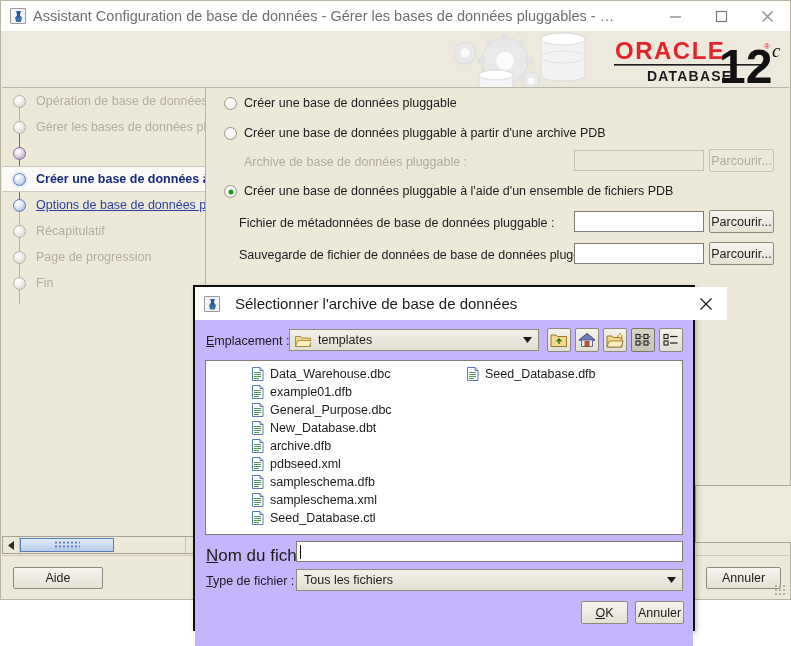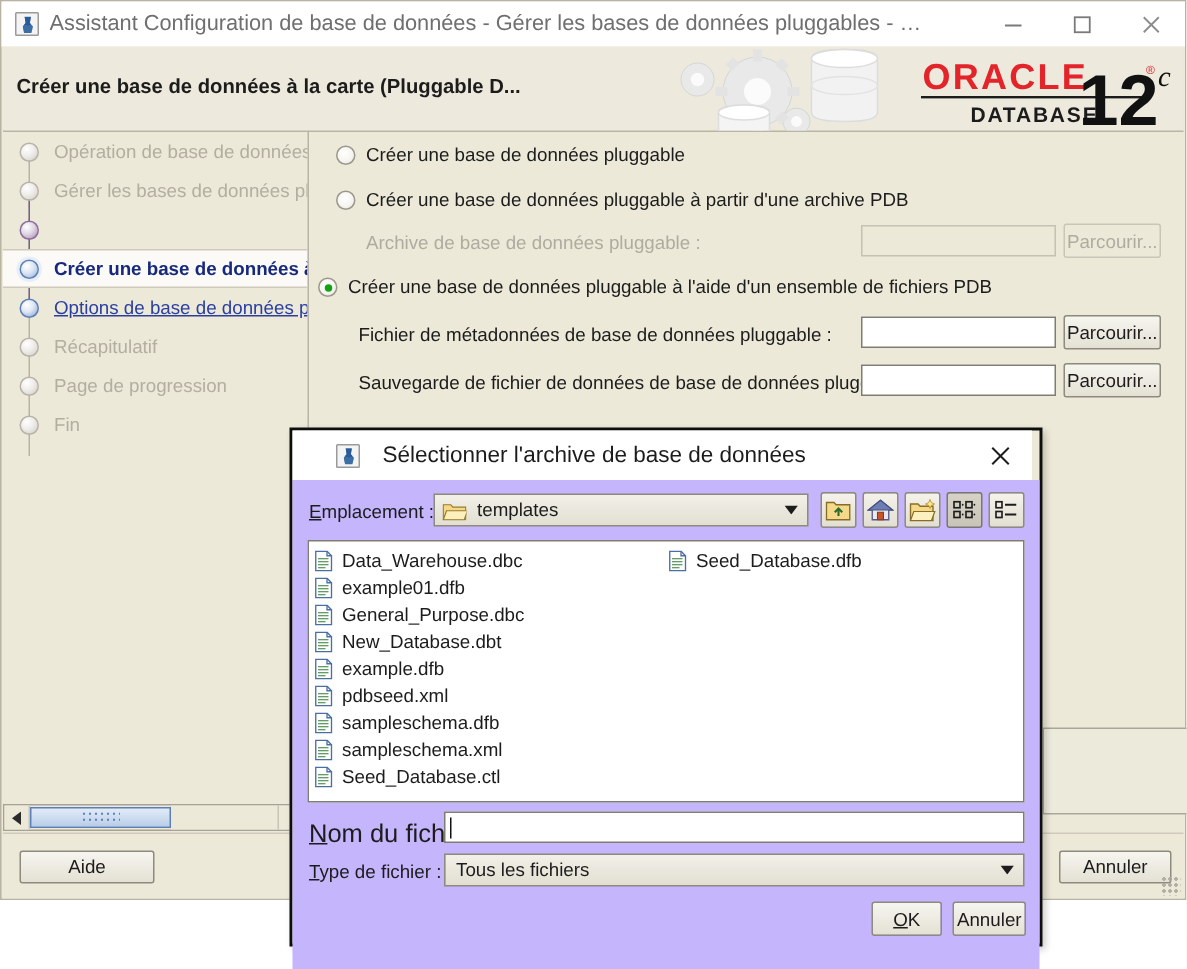--- a/index.html
+++ b/index.html
@@ -357,25 +357,24 @@
     width: 502px;
     height: 346px;
     background: #ece9d8;
     border: 2px solid #0e0e0e;
     box-sizing: border-box;
     box-shadow: 2px 2px 5px rgba(0,0,0,.22);
   }
   #fd-titlebar {
     position: absolute;
     left: 0; top: 0;
-    width: 493px; height: 33px;
+    width: 532px; height: 33px;
     background: #ffffff;
     display: flex; align-items: center;
     box-sizing: border-box;
-    padding-left: 20px;
   }
   #fd-title {
     font-size: 15px;
     color: #1c1c1c;
     margin-left: 8px;
     white-space: nowrap;
     flex: 1;
   }
   #fd-close {
     width: 42px; height: 32px;
@@ -429,20 +428,21 @@
   }
 
   #fd-list {
     position: absolute;
     left: 10px; top: 40px;
     width: 478px; height: 175px;
     background: #ffffff;
     border: 1px solid #7f7c72;
     box-sizing: border-box;
     overflow: hidden;
+    padding-left: 42px;
   }
   #fd-list-inner {
     position: relative;
     padding: 4px 0 0 4px;
     column-count: 2;
     column-gap: 0;
     column-fill: auto;
     height: 167px;
   }
   .file-row {
@@ -538,21 +538,20 @@
       </div>
       <div class="win-btn">
         <svg width="13" height="13" viewBox="0 0 13 13">
           <line x1="1.5" y1="1.5" x2="11.5" y2="11.5" stroke="#8a8a8a" stroke-width="1.2"></line>
           <line x1="11.5" y1="1.5" x2="1.5" y2="11.5" stroke="#8a8a8a" stroke-width="1.2"></line>
         </svg>
       </div>
     </div>
 
     <div id="banner">
-      <div id="banner-title">Créer une base de données à la carte (Pluggable D...</div>
       <svg id="banner-art" viewBox="0 0 370 57">
 
         <g fill="#e9e9e9" stroke="#d2d2d2" stroke-width="0.6">
           <circle cx="86" cy="30" r="23"></circle>
           <circle cx="46" cy="22" r="11"></circle>
           <circle cx="112" cy="50" r="9"></circle>
         </g>
         <g fill="#fbfbfb">
           <circle cx="86" cy="30" r="9"></circle>
           <circle cx="46" cy="22" r="4.5"></circle>
@@ -654,21 +653,21 @@
 
       <div class="opt-row" style="left:18px; top:38px;">
         <span class="radio"></span>
         <span class="opt-label">Créer une base de données pluggable à partir d'une archive PDB</span>
       </div>
 
       <div class="field-label dim" style="position:absolute; left:38px; top:67px;">Archive de base de données pluggable :</div>
       <div class="txtfield dim" style="position:absolute; left:368px; top:62px; width:130px;"></div>
       <div class="btn dim" style="position:absolute; left:503px; top:61px; width:65px;">Parcourir...</div>
 
-      <div class="opt-row" style="left:6px; top:96px;">
+      <div class="opt-row" style="left:18px; top:96px;">
         <span class="radio sel"></span>
         <span class="opt-label">Créer une base de données pluggable à l'aide d'un ensemble de fichiers PDB</span>
       </div>
 
       <div class="field-label" style="position:absolute; left:33px; top:128px;">Fichier de métadonnées de base de données pluggable :</div>
       <div class="txtfield" style="position:absolute; left:368px; top:123px; width:130px;"></div>
       <div class="btn" style="position:absolute; left:503px; top:122px; width:65px;">Parcourir...</div>
 
       <div class="field-label" style="position:absolute; left:33px; top:160px;">Sauvegarde de fichier de données de base de données pluggable :</div>
       <div class="txtfield" style="position:absolute; left:368px; top:155px; width:130px;"></div>
@@ -815,21 +814,21 @@
             <svg class="file-icon" viewBox="0 0 12 14">
                 <path d="M0.5 0.5 h7.5 l3 3 v10 h-10.5 z" fill="#fff" stroke="#4a6fa5" stroke-width="0.9"></path>
                 <path d="M8 0.5 v3 h3" fill="none" stroke="#4a6fa5" stroke-width="0.9"></path>
                 <g stroke="#2f7d32" stroke-width="0.8">
                   <line x1="2" y1="5.5" x2="9" y2="5.5"></line>
                   <line x1="2" y1="7.5" x2="9" y2="7.5"></line>
                   <line x1="2" y1="9.5" x2="9" y2="9.5"></line>
                   <line x1="2" y1="11.5" x2="7" y2="11.5"></line>
                 </g>
               </svg>
-            <span class="file-name">example.dfb</span>
+            <span class="file-name">archive.dfb</span>
           </div>
           <div class="file-row">
             <svg class="file-icon" viewBox="0 0 12 14">
                 <path d="M0.5 0.5 h7.5 l3 3 v10 h-10.5 z" fill="#fff" stroke="#4a6fa5" stroke-width="0.9"></path>
                 <path d="M8 0.5 v3 h3" fill="none" stroke="#4a6fa5" stroke-width="0.9"></path>
                 <g stroke="#2f7d32" stroke-width="0.8">
                   <line x1="2" y1="5.5" x2="9" y2="5.5"></line>
                   <line x1="2" y1="7.5" x2="9" y2="7.5"></line>
                   <line x1="2" y1="9.5" x2="9" y2="9.5"></line>
                   <line x1="2" y1="11.5" x2="7" y2="11.5"></line>

